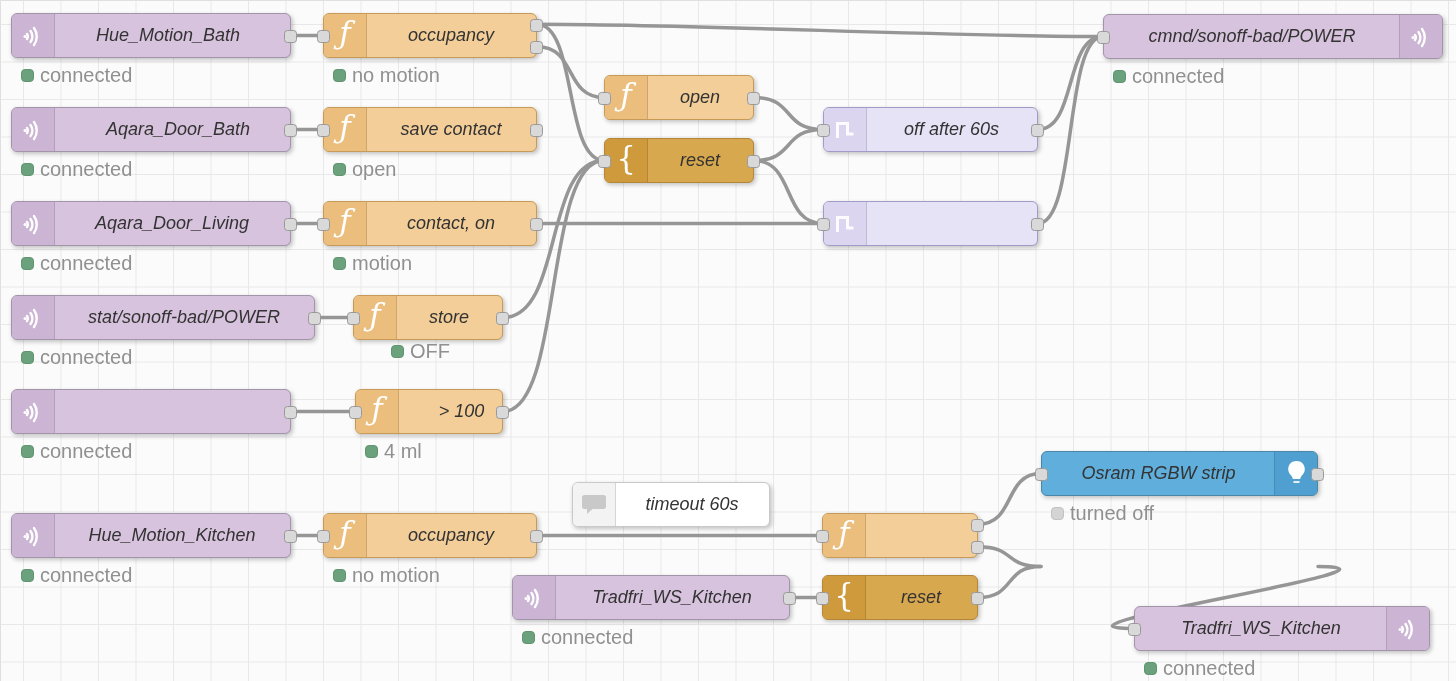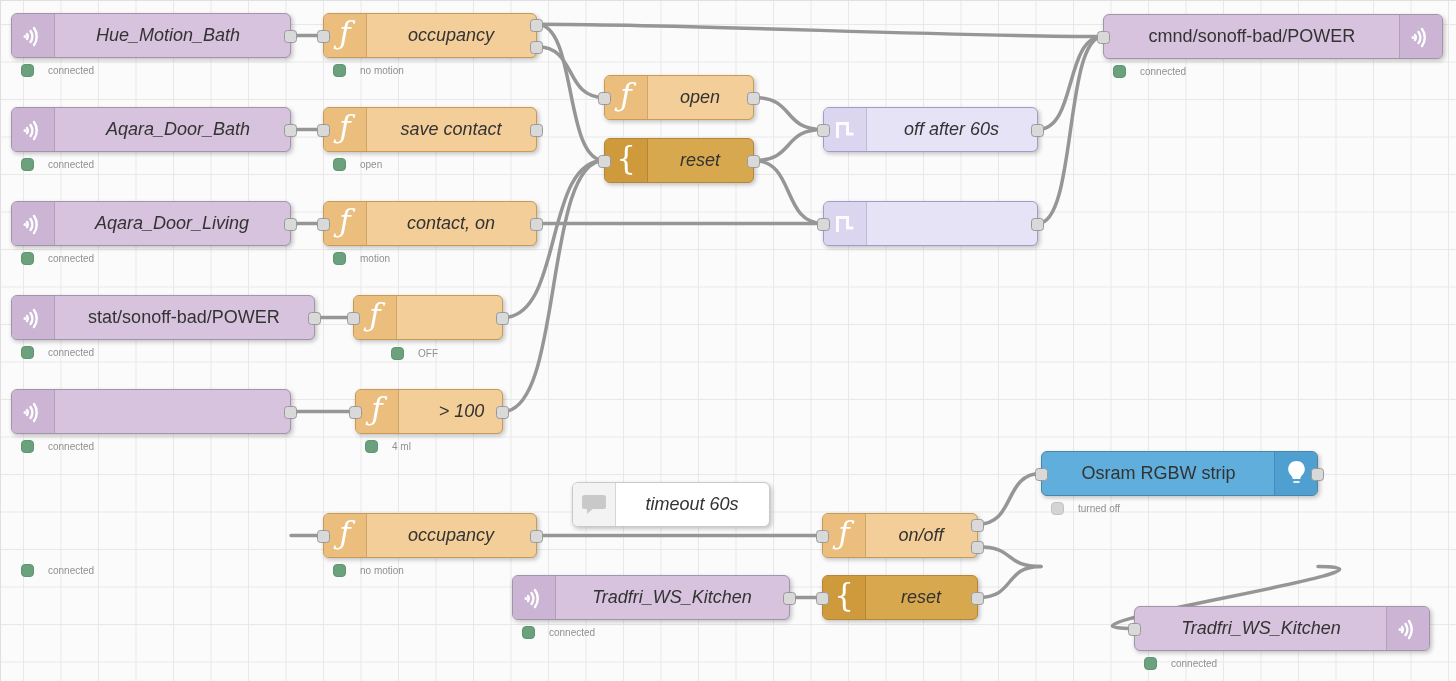--- a/index.html
+++ b/index.html
@@ -21,28 +21,28 @@
     border:1px solid #999;border-radius:6px;
     box-shadow:1.5px 2px 4px rgba(0,0,0,.22);
   }
   .icon-area{position:absolute;top:0;bottom:0;width:42px;display:flex;align-items:center;justify-content:center;overflow:hidden;}
   .icon-area.left{left:0;border-right:1px solid rgba(0,0,0,.12);border-radius:5px 0 0 5px;}
   .icon-area.right{right:0;border-left:1px solid rgba(0,0,0,.12);border-radius:0 5px 5px 0;}
   .glyph{font-family:"DejaVu Serif",serif;color:#fff;font-size:31px;line-height:1;transform:translateY(-2px);}
   .glyph.fn{font-style:italic;}
   .label{
     position:absolute;top:0;bottom:0;display:flex;align-items:center;justify-content:center;
-    font-size:18px;color:#333;white-space:nowrap;
+    font-size:18px;color:#333;white-space:nowrap;font-style:italic;
   }
   .label.it{font-style:italic;}
   .port{
     position:absolute;width:13px;height:13px;box-sizing:border-box;
     background:#d9d9d9;border:1.5px solid #999;border-radius:3.5px;z-index:3;
   }
-  .status{position:absolute;z-index:2;display:flex;align-items:center;gap:14px;font-size:10px;color:#909090;}
+  .status{position:absolute;z-index:2;display:flex;align-items:center;gap:6px;font-size:20px;color:#909090;}
   .status-dot{width:13px;height:13px;border-radius:4px;box-sizing:border-box;border:1px solid;}
 </style>
 </head>
 <body>
 
 <div id="workspace">
     <svg class="wires" width="1456" height="681">
       <path d="M290,34.5 C325,34.5 287,34.5 322,34.5" class="wire"></path>
       <path d="M290,128.5 C325,128.5 287,128.5 322,128.5" class="wire"></path>
       <path d="M290,222.5 C325,222.5 287,222.5 322,222.5" class="wire"></path>
@@ -208,24 +208,25 @@
       <div class="port" style="right: -7px; top: 16px;"></div>
     </div>
     <div class="status" style="left: 20px; top: 345px;">
       <div class="status-dot" style="background: rgb(108, 161, 125); border-color: rgb(95, 149, 112);"></div>
       <span>connected</span>
     </div>
     <div class="node" style="left: 352px; top: 294px; width: 150px; background: rgb(243, 206, 152); border-color: rgb(199, 154, 88);">
       <div class="icon-area left" style="background: rgb(235, 190, 125);">
         <span class="glyph fn">ƒ</span>
       </div>
-      <div class="port" style="left: -7px; top: 16px;"></div>
-      <div class="port" style="right: -7px; top: 16px;"></div>
-    </div>
-    <div class="status" style="left: 362px; top: 346px; padding-left: 28px;">
+      <span class="label it" style="left: 42px; right: 0px;">store</span>
+      <div class="port" style="left: -7px; top: 16px;"></div>
+      <div class="port" style="right: -7px; top: 16px;"></div>
+    </div>
+    <div class="status" style="left: 362px; top: 339px; padding-left: 28px;">
       <div class="status-dot" style="background: rgb(108, 161, 125); border-color: rgb(95, 149, 112);"></div>
       <span>OFF</span>
     </div>
     <div class="node" style="left: 10px; top: 388px; width: 280px; background: rgb(215, 195, 221); border-color: rgb(162, 149, 170);">
       <div class="icon-area left" style="background: rgb(204, 181, 212);">
         <svg width="26" height="26" viewBox="0 0 26 26">
           <g fill="none" stroke="#fff" stroke-width="2.4" stroke-linecap="round">
             <path d="M7 11 a4.5 4.5 0 0 1 0 5"></path>
             <path d="M10.5 8 a9.5 9.5 0 0 1 0 11"></path>
             <path d="M14 5 a14.5 14.5 0 0 1 0 17"></path>
@@ -252,41 +253,54 @@
       <span>4 ml</span>
     </div>
     <div class="node" style="left: 571px; top: 481px; width: 198px; background: rgb(255, 255, 255); border-color: rgb(201, 201, 201);">
       <div class="icon-area left" style="background: rgb(243, 243, 243);">
         <svg width="26" height="24" viewBox="0 0 26 24">
           <path fill="#c9c9c9" d="M3.5 2 h19 a2.5 2.5 0 0 1 2.5 2.5 v9 a2.5 2.5 0 0 1 -2.5 2.5 h-11 l-5.5 5 v-5 h-2.5 a2.5 2.5 0 0 1 -2.5 -2.5 v-9 A2.5 2.5 0 0 1 3.5 2 z"></path>
         </svg>
       </div>
       <span class="label it" style="left: 42px; right: 0px;">timeout 60s</span>
     </div>
+    <div class="node" style="left: 10px; top: 512px; width: 280px; background: rgb(215, 195, 221); border-color: rgb(162, 149, 170);">
+      <div class="icon-area left" style="background: rgb(204, 181, 212);">
+        <svg width="26" height="26" viewBox="0 0 26 26">
+          <g fill="none" stroke="#fff" stroke-width="2.4" stroke-linecap="round">
+            <path d="M7 11 a4.5 4.5 0 0 1 0 5"></path>
+            <path d="M10.5 8 a9.5 9.5 0 0 1 0 11"></path>
+            <path d="M14 5 a14.5 14.5 0 0 1 0 17"></path>
+          </g>
+          <circle cx="5" cy="13.5" r="1.5" fill="#fff"></circle>
+        </svg>
+      </div>
+      <span class="label it" style="left: 42px; right: 0px;">Hue_Motion_Kitchen</span>
+      <div class="port" style="right: -7px; top: 16px;"></div>
+    </div>
     <div class="status" style="left: 20px; top: 563px;">
       <div class="status-dot" style="background: rgb(108, 161, 125); border-color: rgb(95, 149, 112);"></div>
       <span>connected</span>
     </div>
     <div class="node" style="left: 322px; top: 512px; width: 214px; background: rgb(243, 206, 152); border-color: rgb(199, 154, 88);">
       <div class="icon-area left" style="background: rgb(235, 190, 125);">
         <span class="glyph fn">ƒ</span>
       </div>
       <span class="label it" style="left: 42px; right: 0px;">occupancy</span>
       <div class="port" style="left: -7px; top: 16px;"></div>
       <div class="port" style="right: -7px; top: 16px;"></div>
     </div>
     <div class="status" style="left: 332px; top: 563px;">
       <div class="status-dot" style="background: rgb(108, 161, 125); border-color: rgb(95, 149, 112);"></div>
       <span>no motion</span>
     </div>
     <div class="node" style="left: 821px; top: 512px; width: 156px; background: rgb(243, 206, 152); border-color: rgb(199, 154, 88);">
       <div class="icon-area left" style="background: rgb(235, 190, 125);">
         <span class="glyph fn">ƒ</span>
       </div>
-      <span class="label it" style="left: 42px; right: 0px;">on/off</span>
       <div class="port" style="left: -7px; top: 16px;"></div>
       <div class="port" style="right: -7px; top: 4.75px;"></div>
       <div class="port" style="right: -7px; top: 27.25px;"></div>
     </div>
     <div class="node" style="left: 511px; top: 574px; width: 278px; background: rgb(215, 195, 221); border-color: rgb(162, 149, 170);">
       <div class="icon-area left" style="background: rgb(204, 181, 212);">
         <svg width="26" height="26" viewBox="0 0 26 26">
           <g fill="none" stroke="#fff" stroke-width="2.4" stroke-linecap="round">
             <path d="M7 11 a4.5 4.5 0 0 1 0 5"></path>
             <path d="M10.5 8 a9.5 9.5 0 0 1 0 11"></path>

